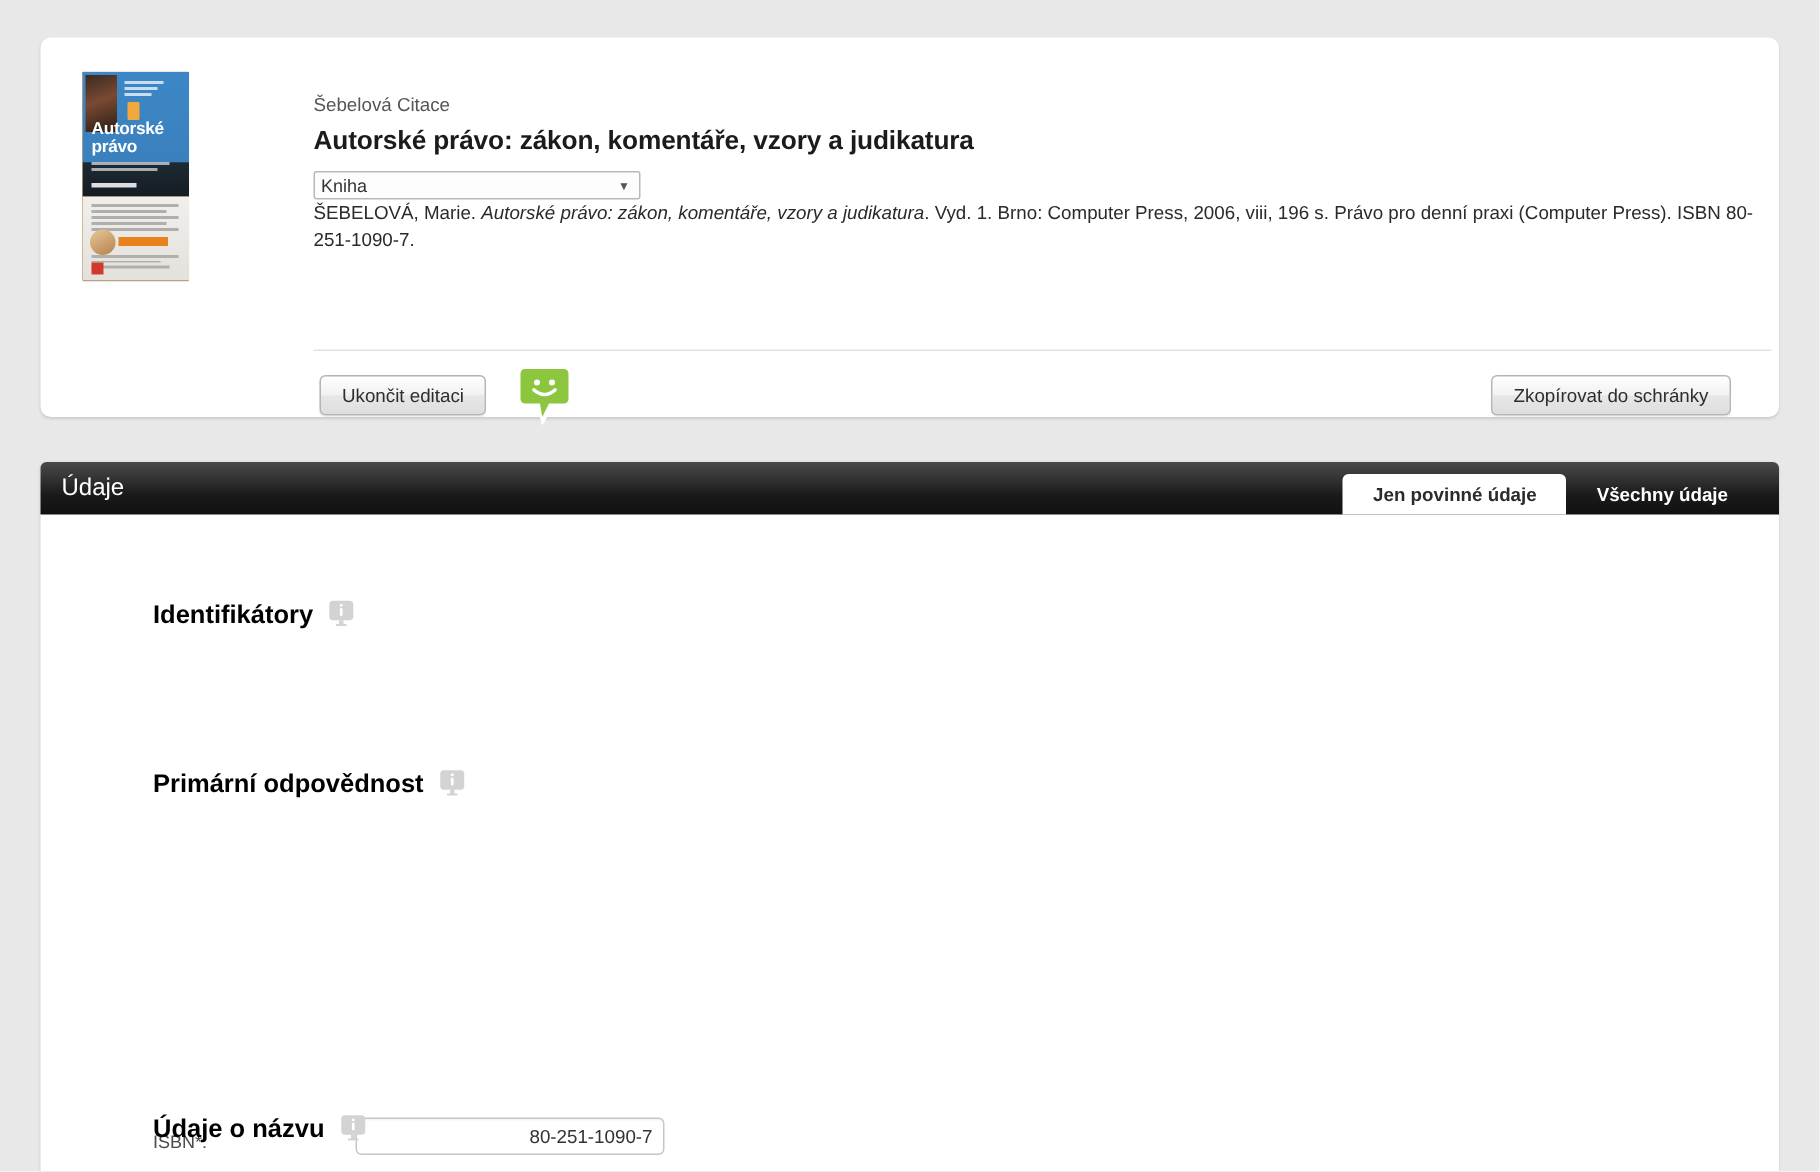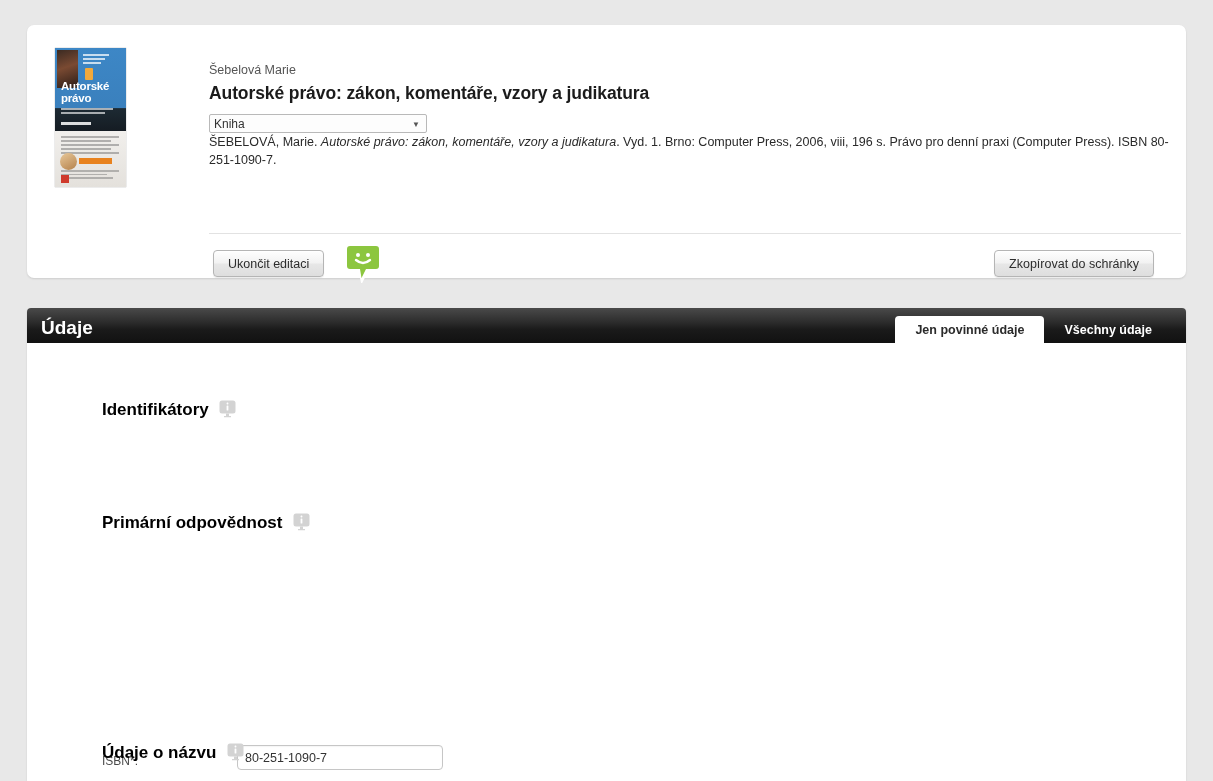--- a/index.html
+++ b/index.html
@@ -266,22 +266,22 @@
     position: relative;
     height: 35px;
     background: linear-gradient(180deg,#4a4a4a 0%,#2e2e2e 38%,#1a1a1a 62%,#111 100%);
     border-radius: 4px 4px 0 0;
   }
   .panel-bar-title {
     position: absolute;
     left: 14px;
     top: 9px;
     color: #ffffff;
-    font-size: 19px;
-    font-weight: bold;
+    font-size: 16px;
+    font-weight: normal;
   }
   .tabs {
     position: absolute;
     right: 14px;
     bottom: 0;
     display: flex;
     align-items: flex-end;
     height: 35px;
   }
   .tab {
@@ -386,21 +386,21 @@
         <div class="cover-foot">
             <i></i>
             <i></i>
             <i></i>
           </div>
         <div class="cover-red"></div>
       </div>
     </div>
 
     <div class="cite-body">
-      <div class="author-line">Šebelová Marie</div>
+      <div class="author-line">Šebelová Citace</div>
       <div class="doc-title">Autorské právo: zákon, komentáře, vzory a judikatura</div>
 
       <div class="type-select">
         <span>Kniha</span>
         <span class="caret">▼</span>
       </div>
 
       <div class="cite-text"><span>ŠEBELOVÁ, Marie.</span> <em>Autorské právo: zákon, komentáře, vzory a judikatura</em><span>. Vyd. 1. Brno: Computer Press, 2006, viii, 196 s. Právo pro denní praxi (Computer Press). ISBN 80-251-1090-7.</span></div>
     </div>
 
@@ -439,21 +439,21 @@
           <span class="info-icon">
             <svg width="17" height="19" viewBox="0 0 17 19">
               <rect x="0.5" y="0.5" width="16" height="13" rx="2.5" fill="#d3d3d3"></rect>
               <path d="M7 13.5 H10 L10 16 H12 L12 17.3 H5 L5 16 H7 Z" fill="#d3d3d3"></path>
               <rect x="7.6" y="2.6" width="1.8" height="1.8" rx="0.6" fill="#ffffff"></rect>
               <rect x="7.6" y="5.4" width="1.8" height="5.2" rx="0.7" fill="#ffffff"></rect>
             </svg>
           </span>
         </div>
         <div class="abs field-label" style="left:75px; top:411px;">ISBN*:</div>
-        <input class="abs text-input" style="left: 210px; top: 402px; width: 206px;" value="80-251-1090-7">
+        <input class="abs text-input" style="left: 210px; top: 402px; width: 206px; text-align: right;" value="80-251-1090-7">
 
       </div>
 
       <div class="section">
         <div class="abs" style="left:75px; top:170px;">
           <span class="section-title">Primární odpovědnost</span>
           <span class="info-icon">
             <svg width="17" height="19" viewBox="0 0 17 19">
               <rect x="0.5" y="0.5" width="16" height="13" rx="2.5" fill="#d3d3d3"></rect>
               <path d="M7 13.5 H10 L10 16 H12 L12 17.3 H5 L5 16 H7 Z" fill="#d3d3d3"></path>

